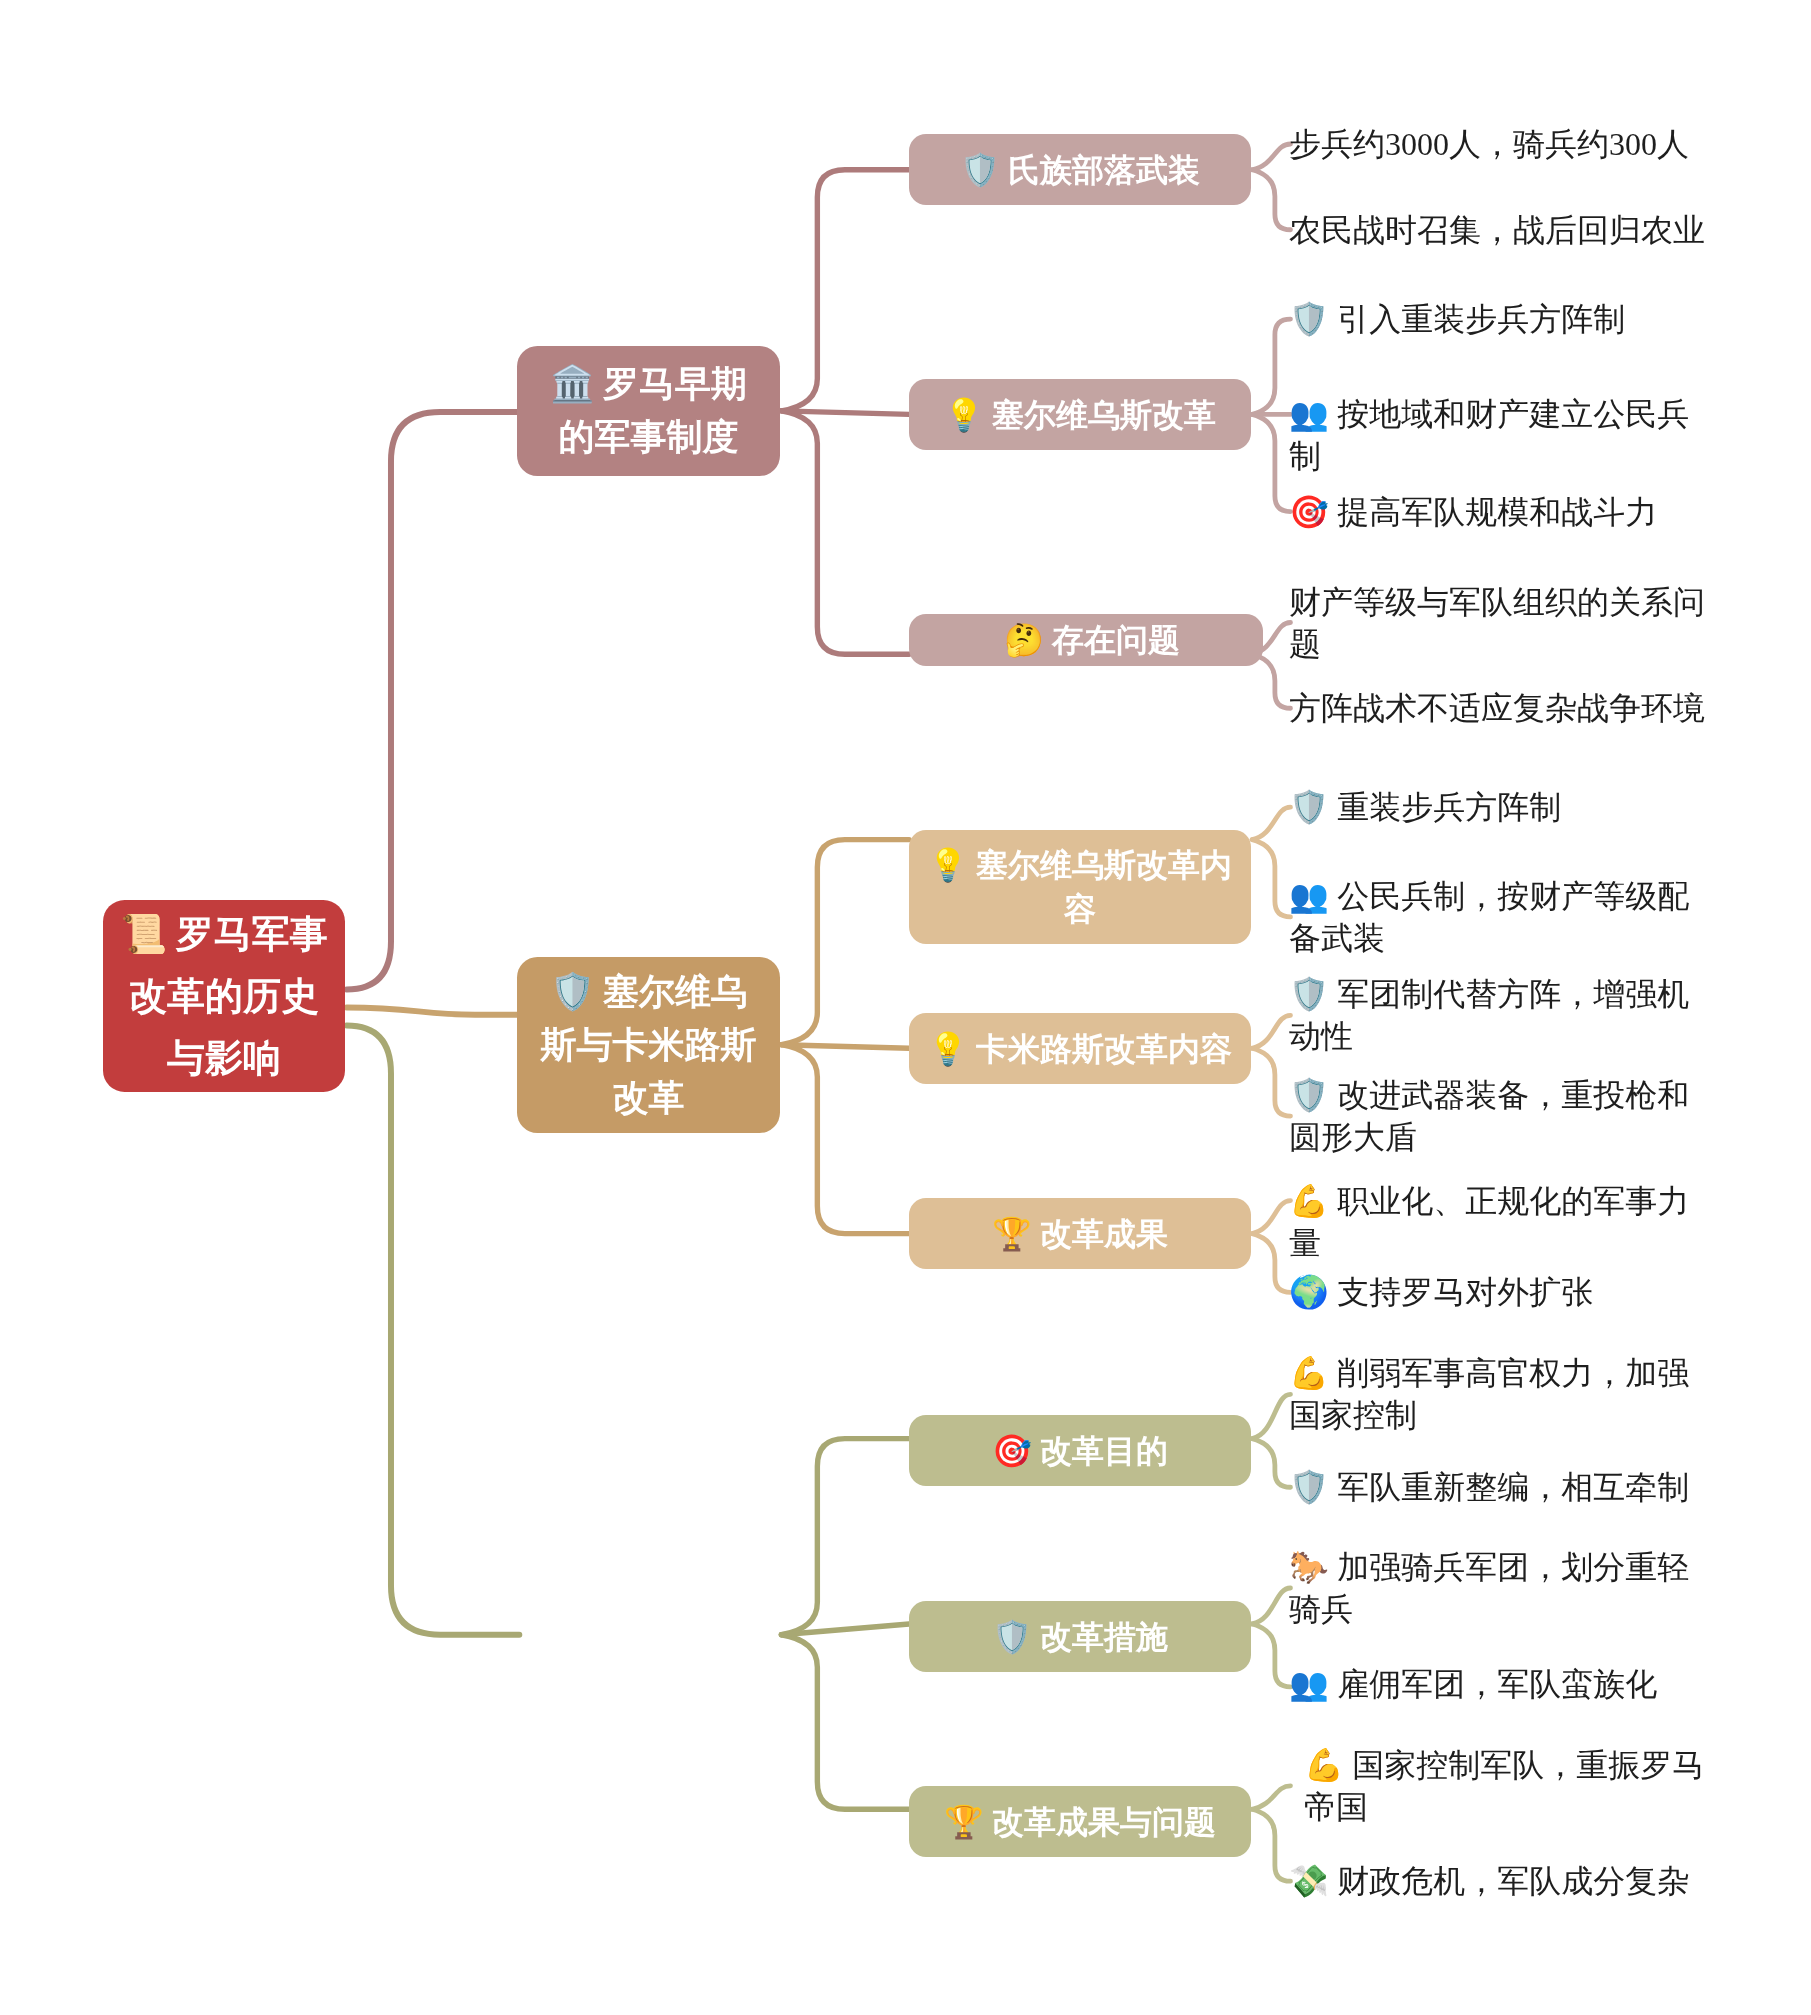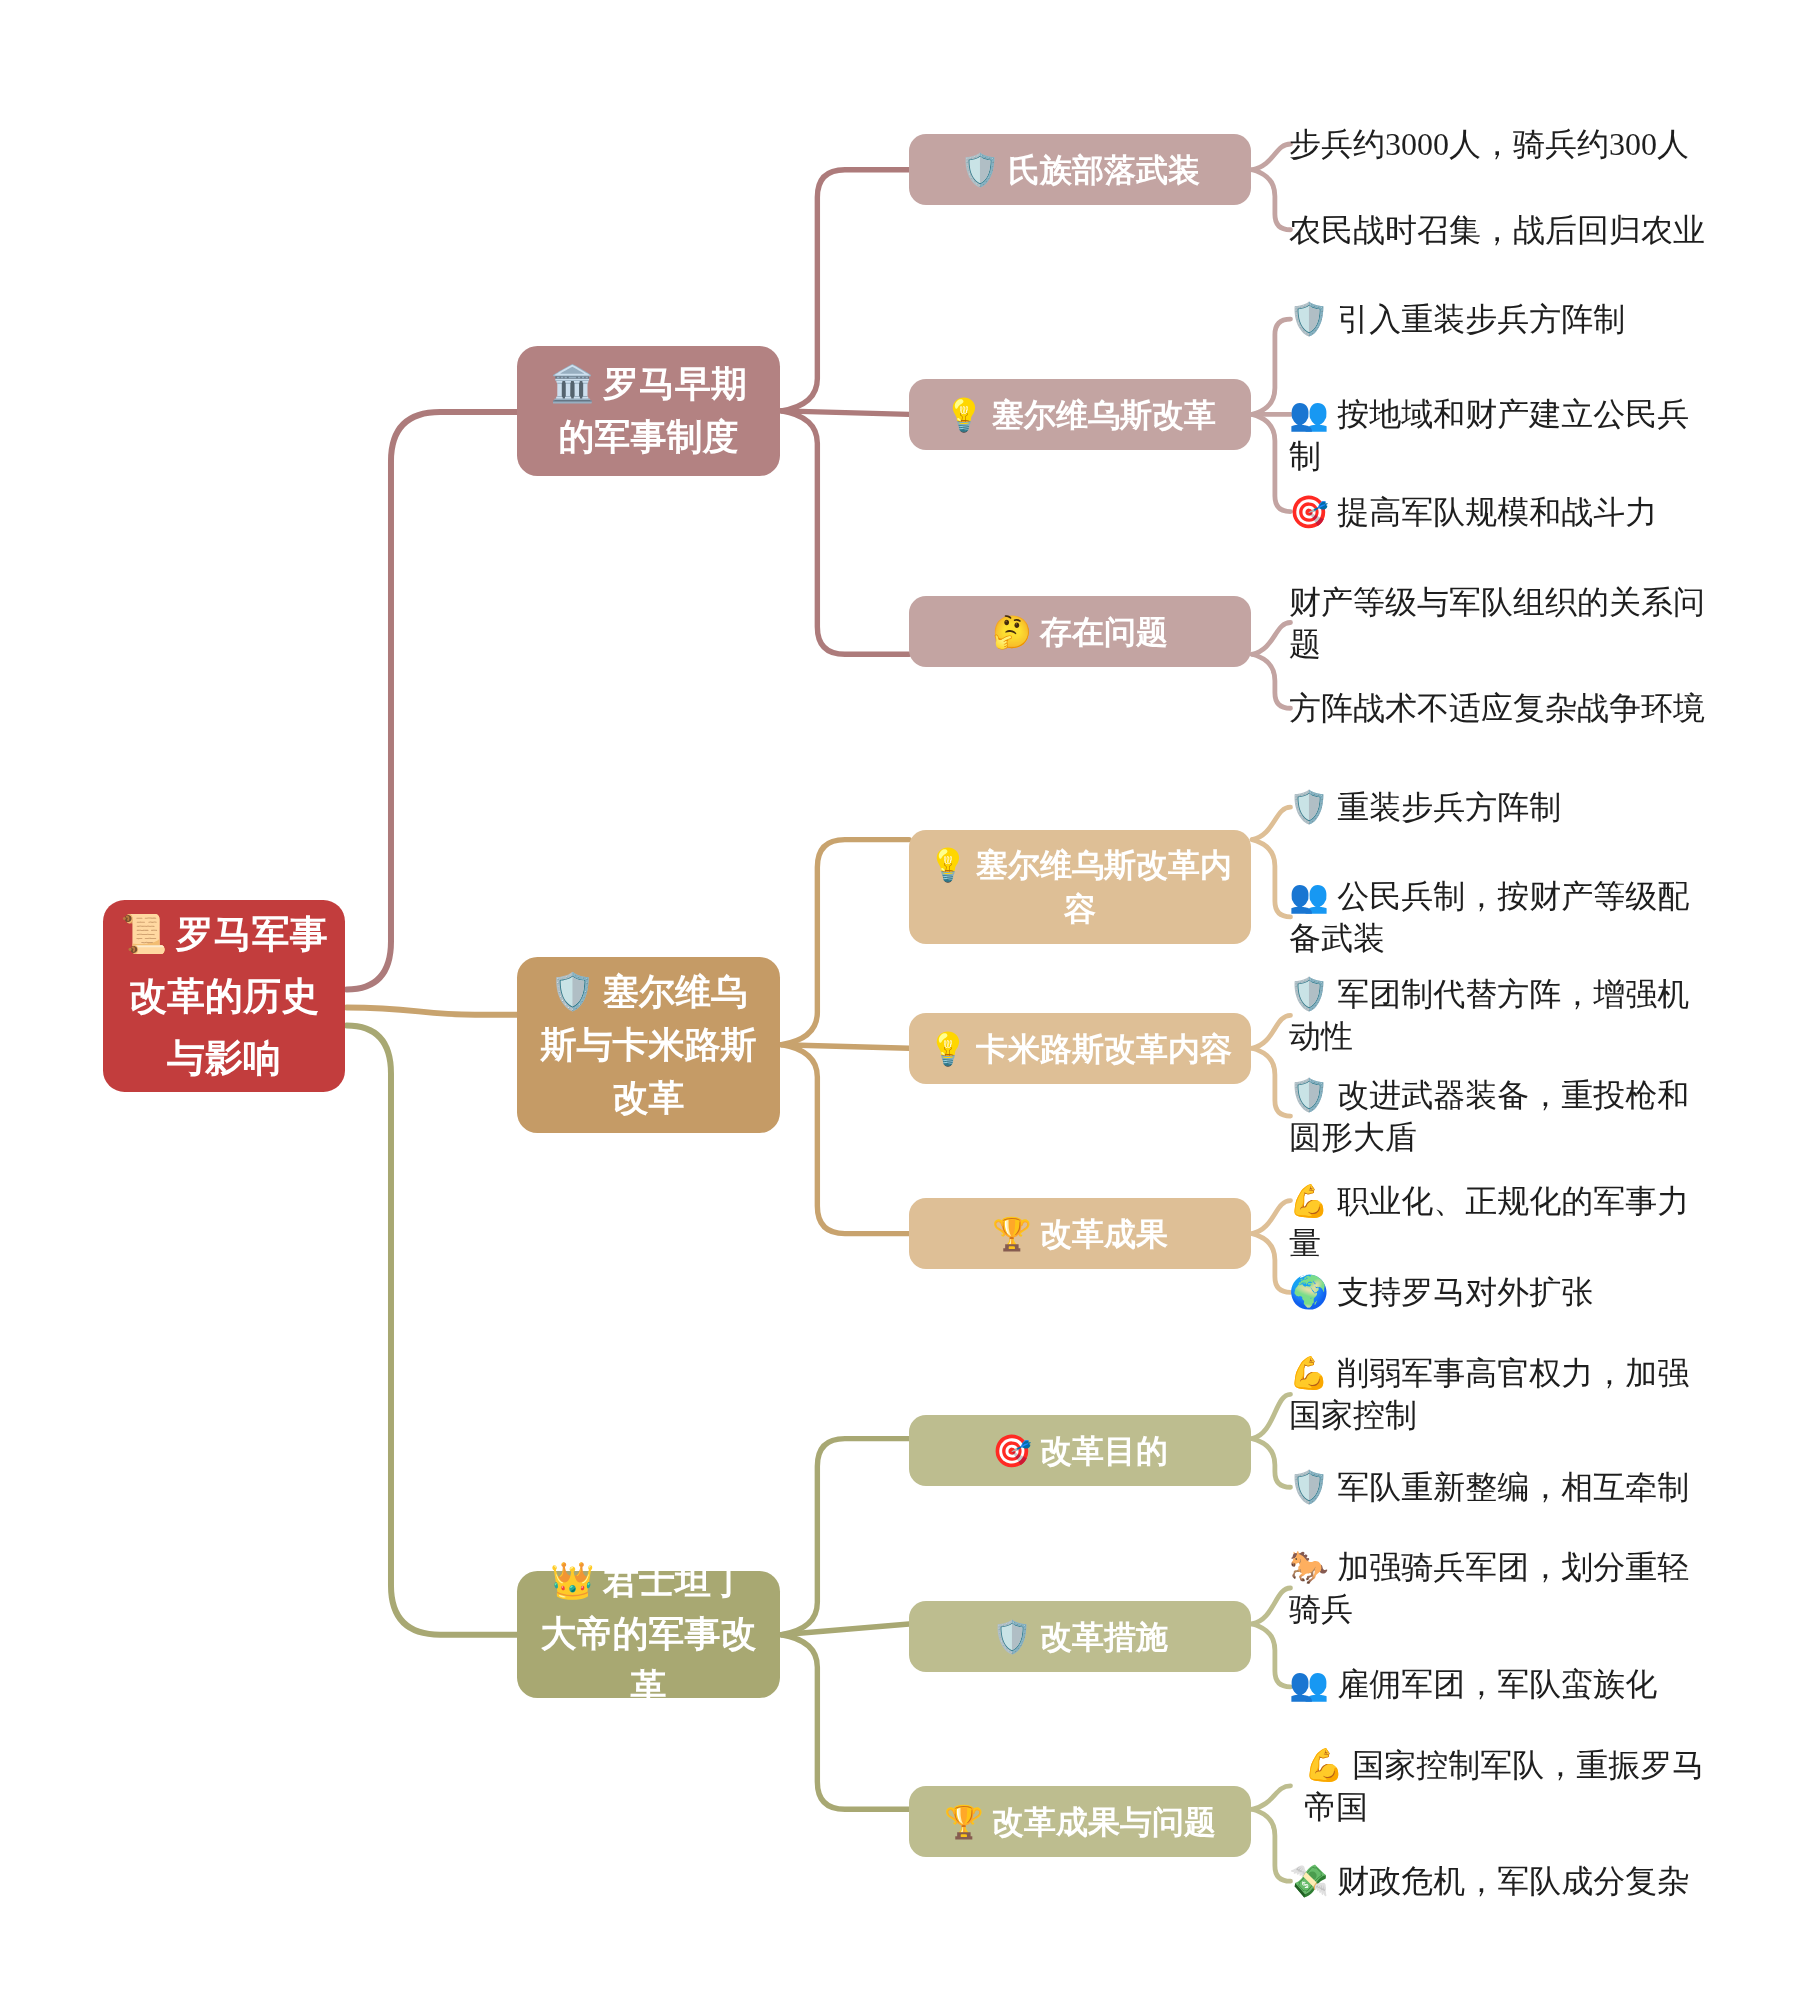--- a/index.html
+++ b/index.html
@@ -21,21 +21,21 @@
   #root{left:103px;top:900px;width:242px;height:192px;background:var(--root);
         border-radius:21.6px;font-size:38px;line-height:62px;}
   #root .w{width:209px;}
   .main{left:517px;width:263px;border-radius:20.4px;font-size:36px;line-height:53px;}
   .main .w{width:231px;}
   #b1{top:346px;height:130px;background:var(--c1);}
   #b2{top:957px;height:176px;background:var(--c2);}
   #b3{top:1571px;height:127px;background:var(--c3);}
   .sub{left:909px;width:342px;border-radius:17px;font-size:32px;line-height:44px;}
   .sub1{background:var(--c1s);} .sub2{background:var(--c2s);} .sub3{background:var(--c3s);margin-top:12px;}
-  #s11{top:134px;height:71px;}  #s12{top:379px;height:71px;}  #s13{top:596px;height:71px;}
+  #s11{top:134px;height:71px;}  #s12{top:379px;height:71px;}  #s13{top:614px;height:52px;padding-left:12px;}
   #s21{top:830px;height:114px;} #s22{top:1013px;height:71px;} #s23{top:1198px;height:71px;}
   #s31{top:1403px;height:71px;} #s32{top:1589px;height:71px;} #s33{top:1774px;height:71px;}
   #s21 .w{width:309px;}
   .leaf{position:absolute;left:1289px;width:432px;font-size:32px;line-height:42px;
         color:var(--leaftext);font-weight:400;}
   #l111{top:123px;}  #l112{top:209px;}
   #l121{top:298px;}  #l122{top:393px;}  #l123{top:491px;}
   #l131{top:581px;}  #l132{top:687px;}
   #l211{top:786px;} #l212{top:875px;}
   #l221{top:973px;} #l222{top:1074px;}
@@ -85,23 +85,20 @@
   <div class="node" id="root">
     <span class="w"><span class="ic">📜</span><span>罗马军事改革的历史与影响</span></span>
   </div>
 
   <div class="node main" id="b1">
     <span class="w"><span class="ic">🏛️</span><span>罗马早期的军事制度</span></span>
   </div>
   <div class="node main" id="b2">
     <span class="w"><span class="ic">🛡️</span><span>塞尔维乌斯与卡米路斯改革</span></span>
   </div>
-  <div class="node main" id="b3">
-    <span class="w"><span class="ic">👑</span><span>君士坦丁大帝的军事改革</span></span>
-  </div>
 
   <div class="node sub sub1" id="s11">
     <span class="w"><span class="ic">🛡️</span><span>氏族部落武装</span></span>
   </div>
   <div class="node sub sub1" id="s12">
     <span class="w"><span class="ic">💡</span><span>塞尔维乌斯改革</span></span>
   </div>
   <div class="node sub sub1" id="s13">
     <span class="w"><span class="ic">🤔</span><span>存在问题</span></span>
   </div>

